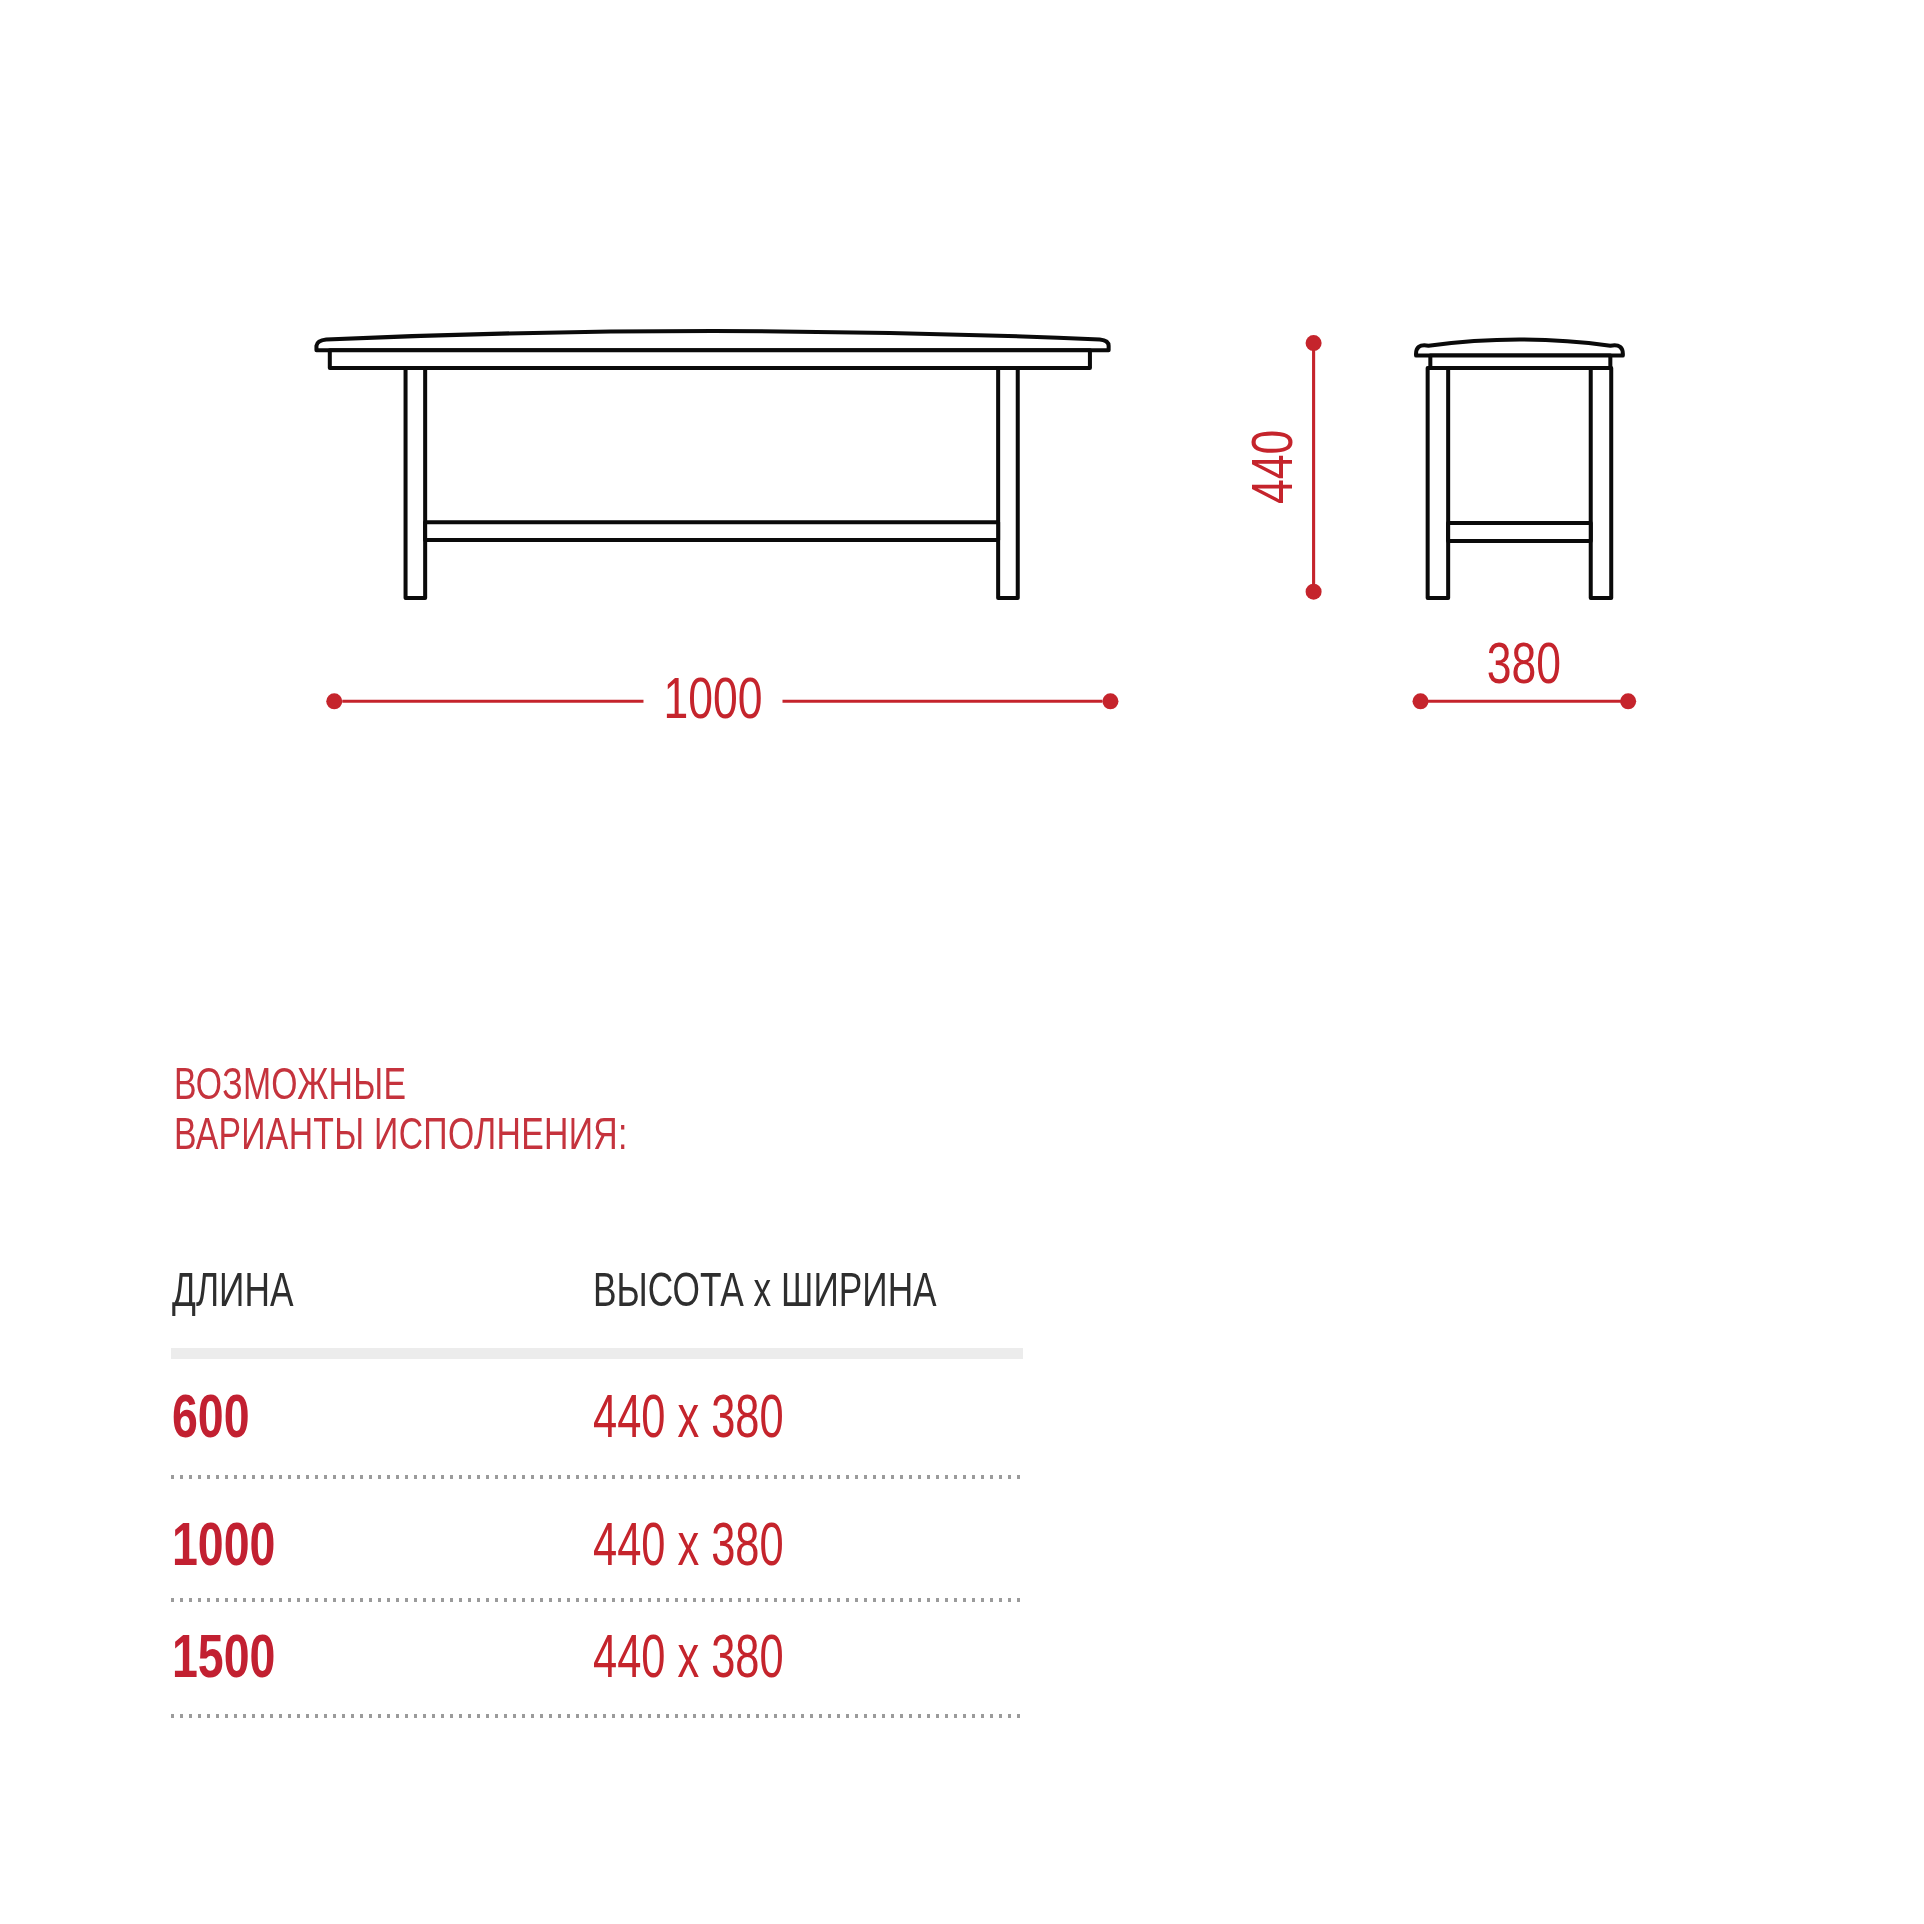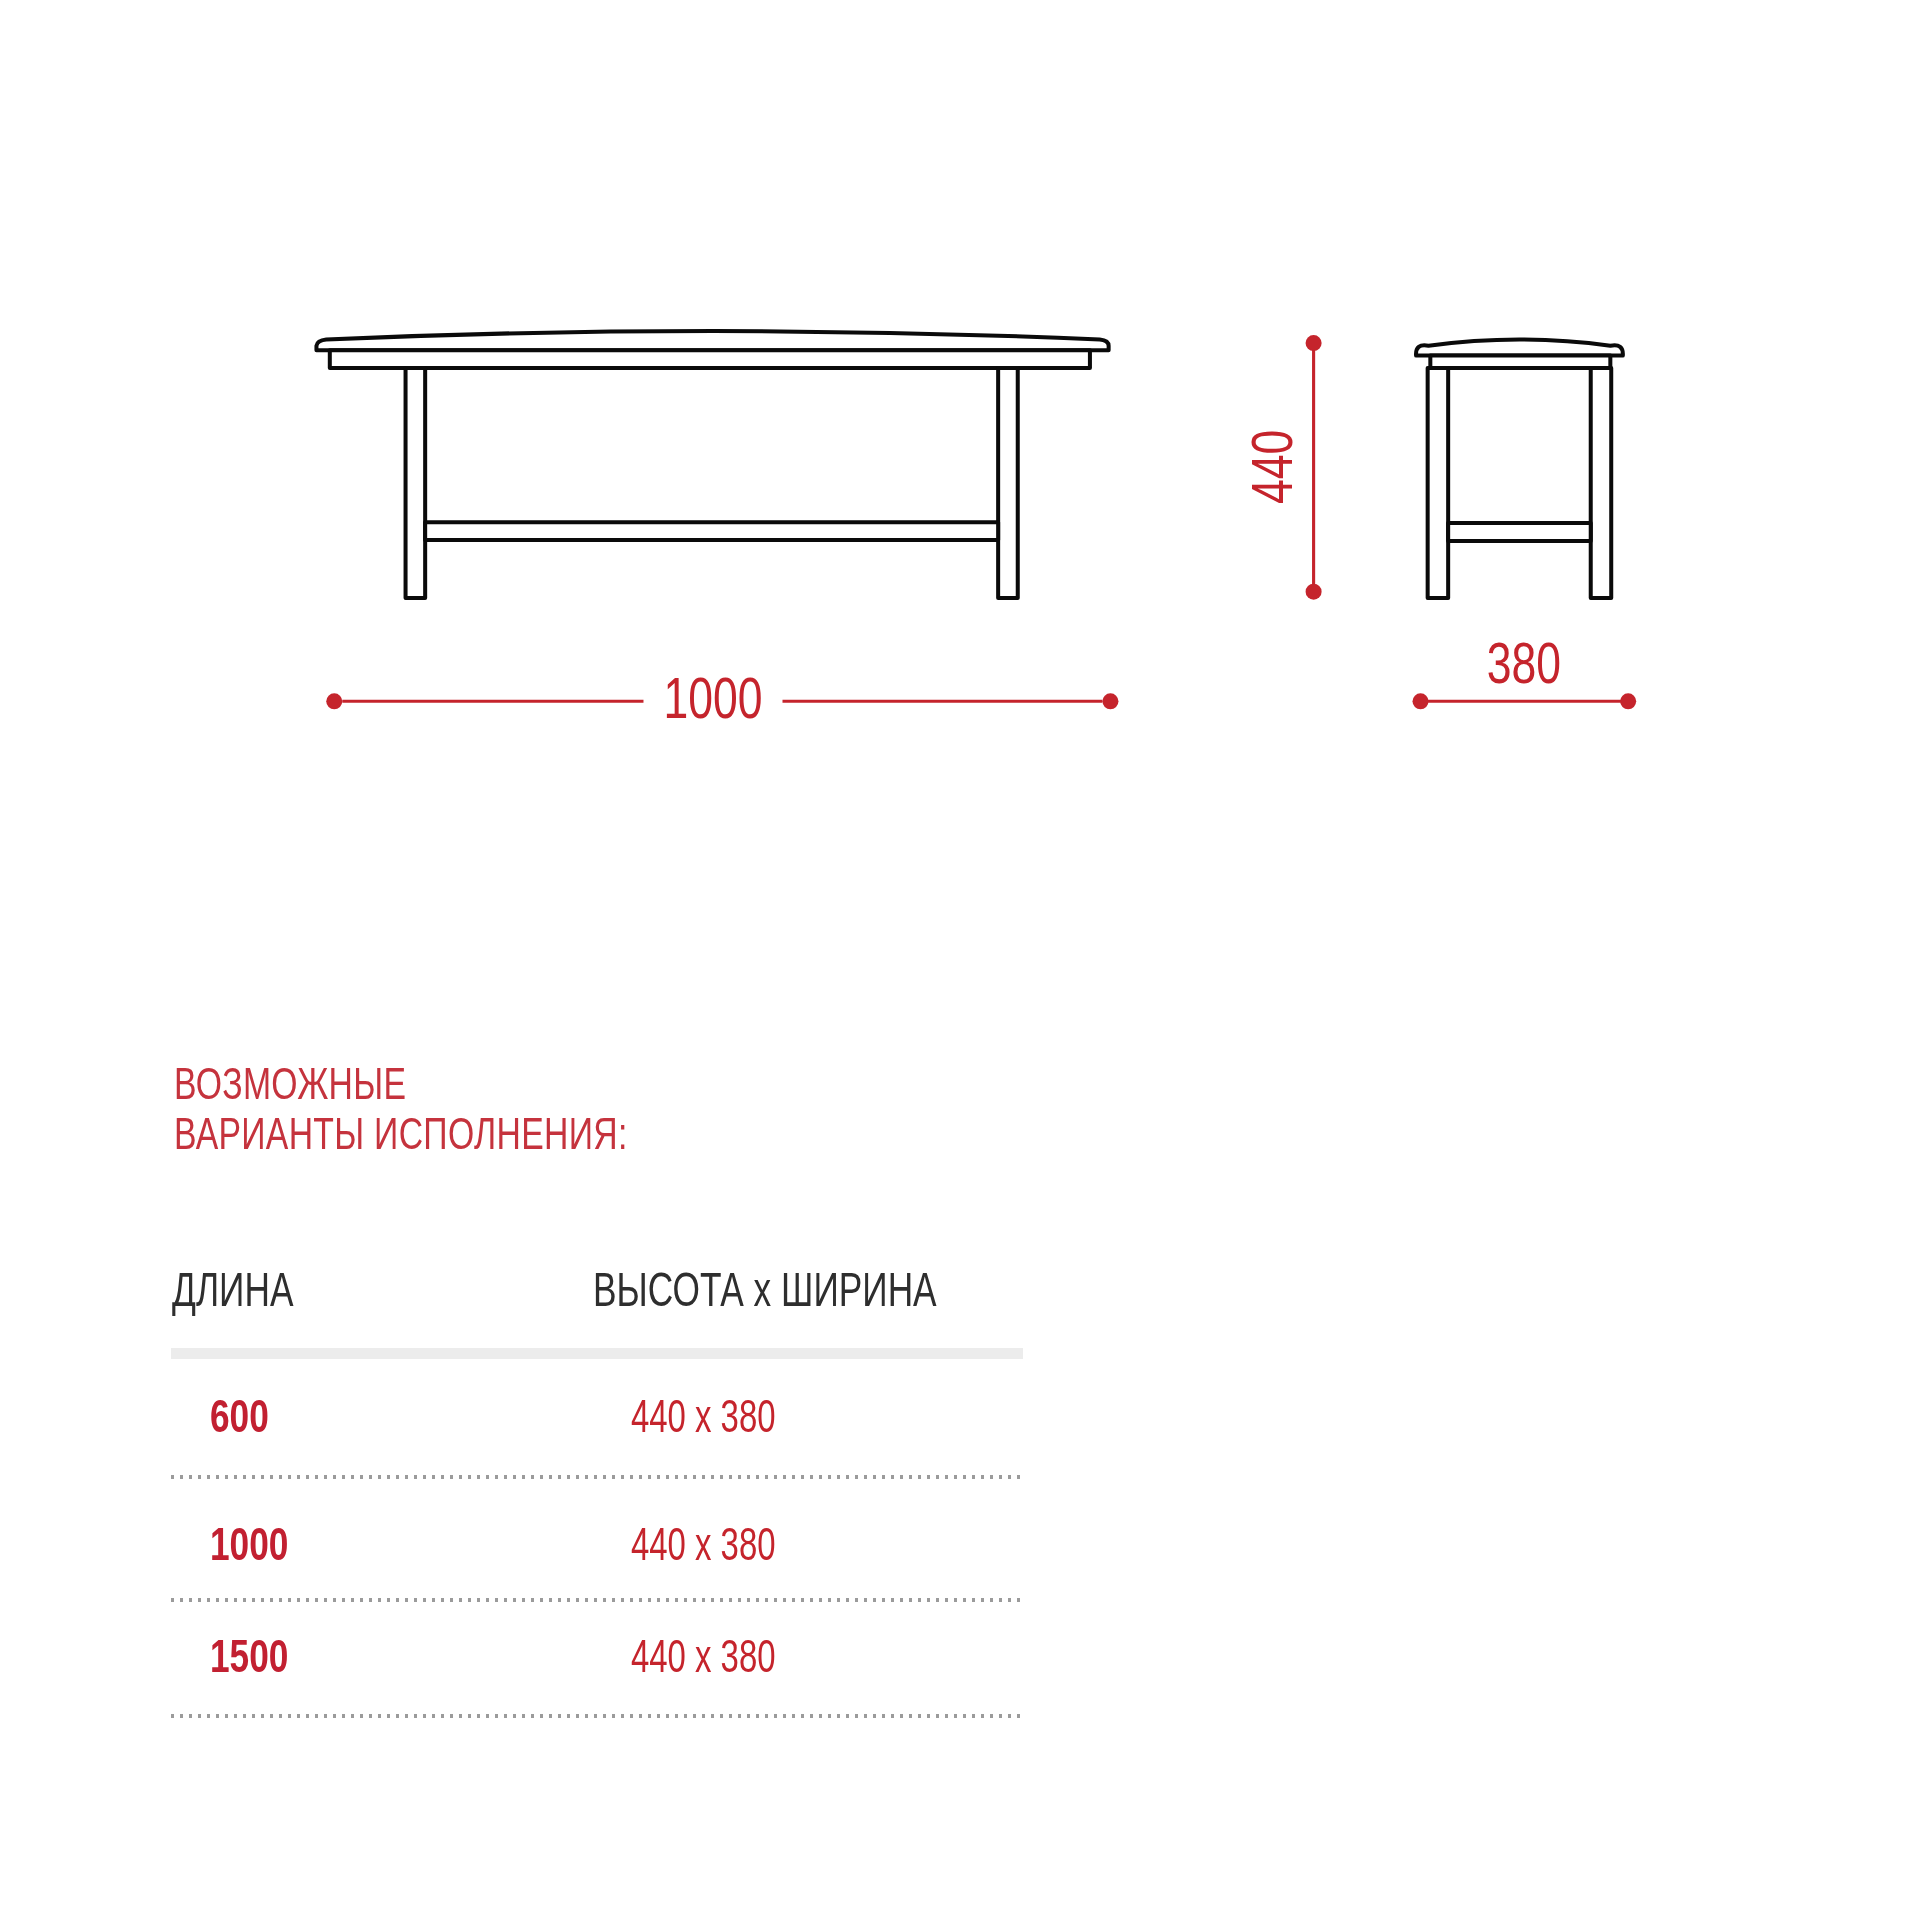--- a/index.html
+++ b/index.html
@@ -33,21 +33,21 @@
   .hdr-dims{left:593px;}
   .thickbar{
     position:absolute;left:171px;width:852px;height:10.7px;top:1348px;
     background:#ececec;
   }
   .dotsep{
     position:absolute;left:171px;width:852px;height:3.6px;
     background:repeating-linear-gradient(90deg,#9b9b9b 0 2.7px,transparent 2.7px 9px);
   }
   .sep1{top:1475px;} .sep2{top:1598px;} .sep3{top:1714px;}
-  .vrow{position:absolute;left:172px;width:891px;height:64px;font-size:47px;line-height:64px;white-space:nowrap;margin-left:38px;}
+  .vrow{position:absolute;left:172px;width:891px;height:64px;font-size:62px;line-height:64px;white-space:nowrap;}
   .row1{top:1384px;} .row2{top:1512px;} .row3{top:1624px;}
   .vlen{
     position:absolute;left:0;top:0;
     color:#c22031;font-weight:700;
     transform:scaleX(.75);transform-origin:left top;white-space:nowrap;
   }
   .vdims{
     position:absolute;left:421px;top:0;
     color:#c5242c;font-weight:400;
     transform:scaleX(.70);transform-origin:left top;white-space:nowrap;

